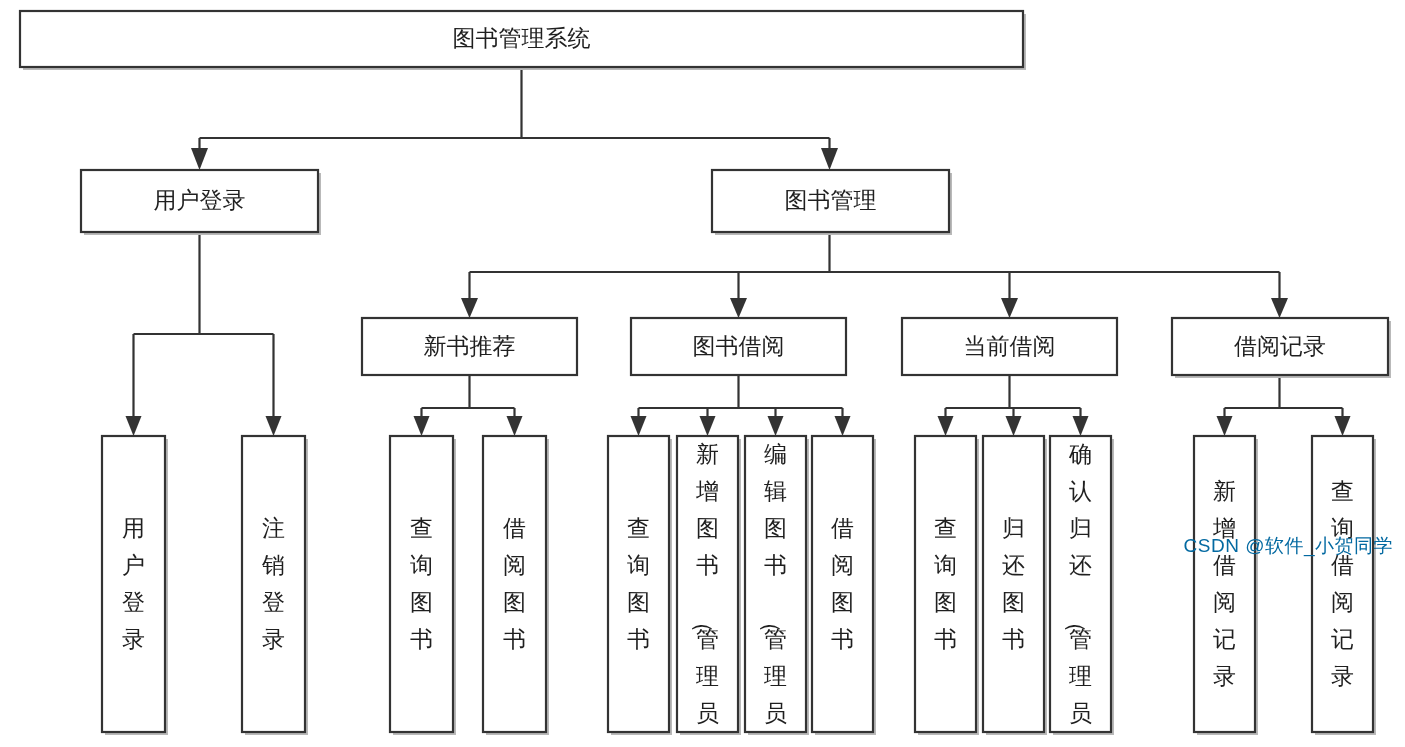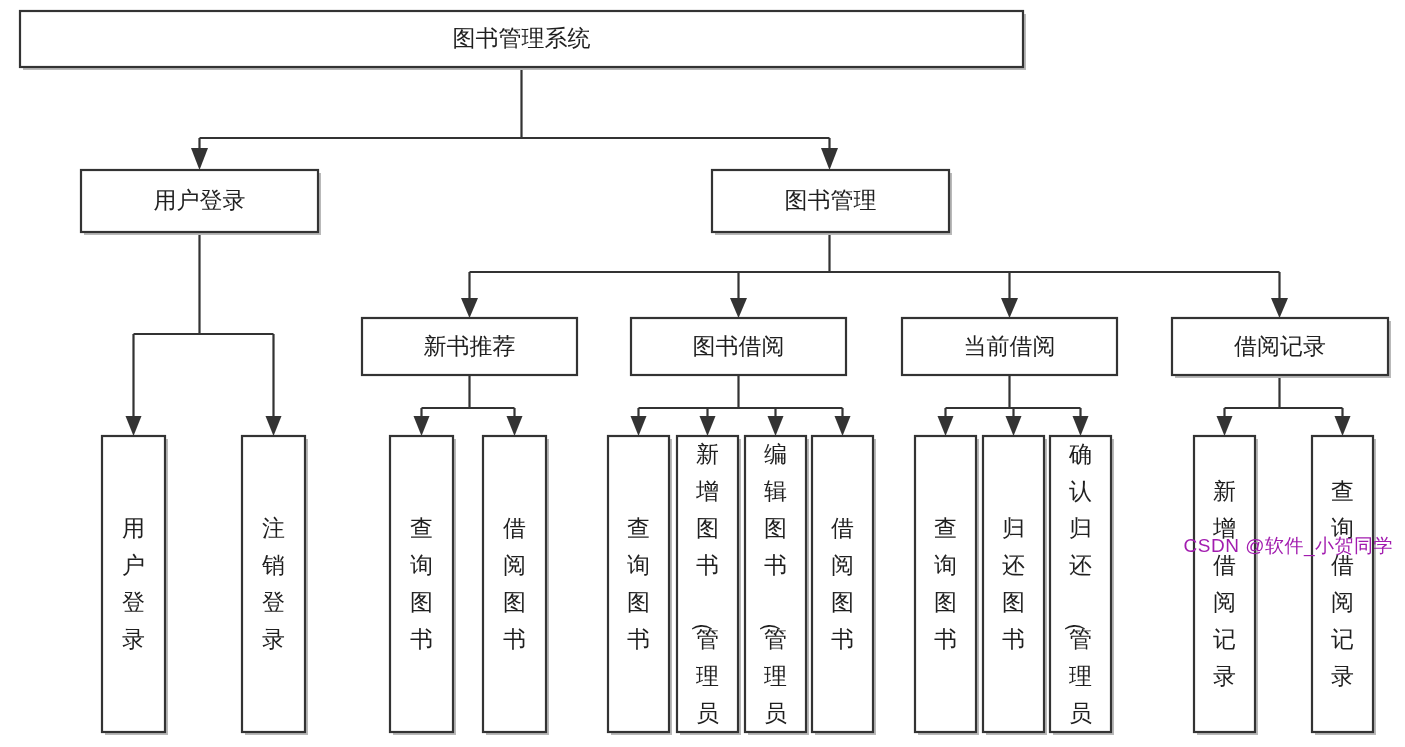--- a/index.html
+++ b/index.html
@@ -57,21 +57,21 @@
     font-size: 23px;
     fill: #1f1f1f;
     text-anchor: middle;
   }
   .watermark {
     position: absolute;
     right: 12px;
     bottom: 6px;
     font-family: "Liberation Sans", "DejaVu Sans", sans-serif;
     font-size: 19px;
-    color: #a21caf;
+    color: #0369a1;
     white-space: nowrap;
     letter-spacing: 0.5px;
     pointer-events: none;
   }
 </style>
 </head>
 <body>
 
 <div id="diagram-root">
 

